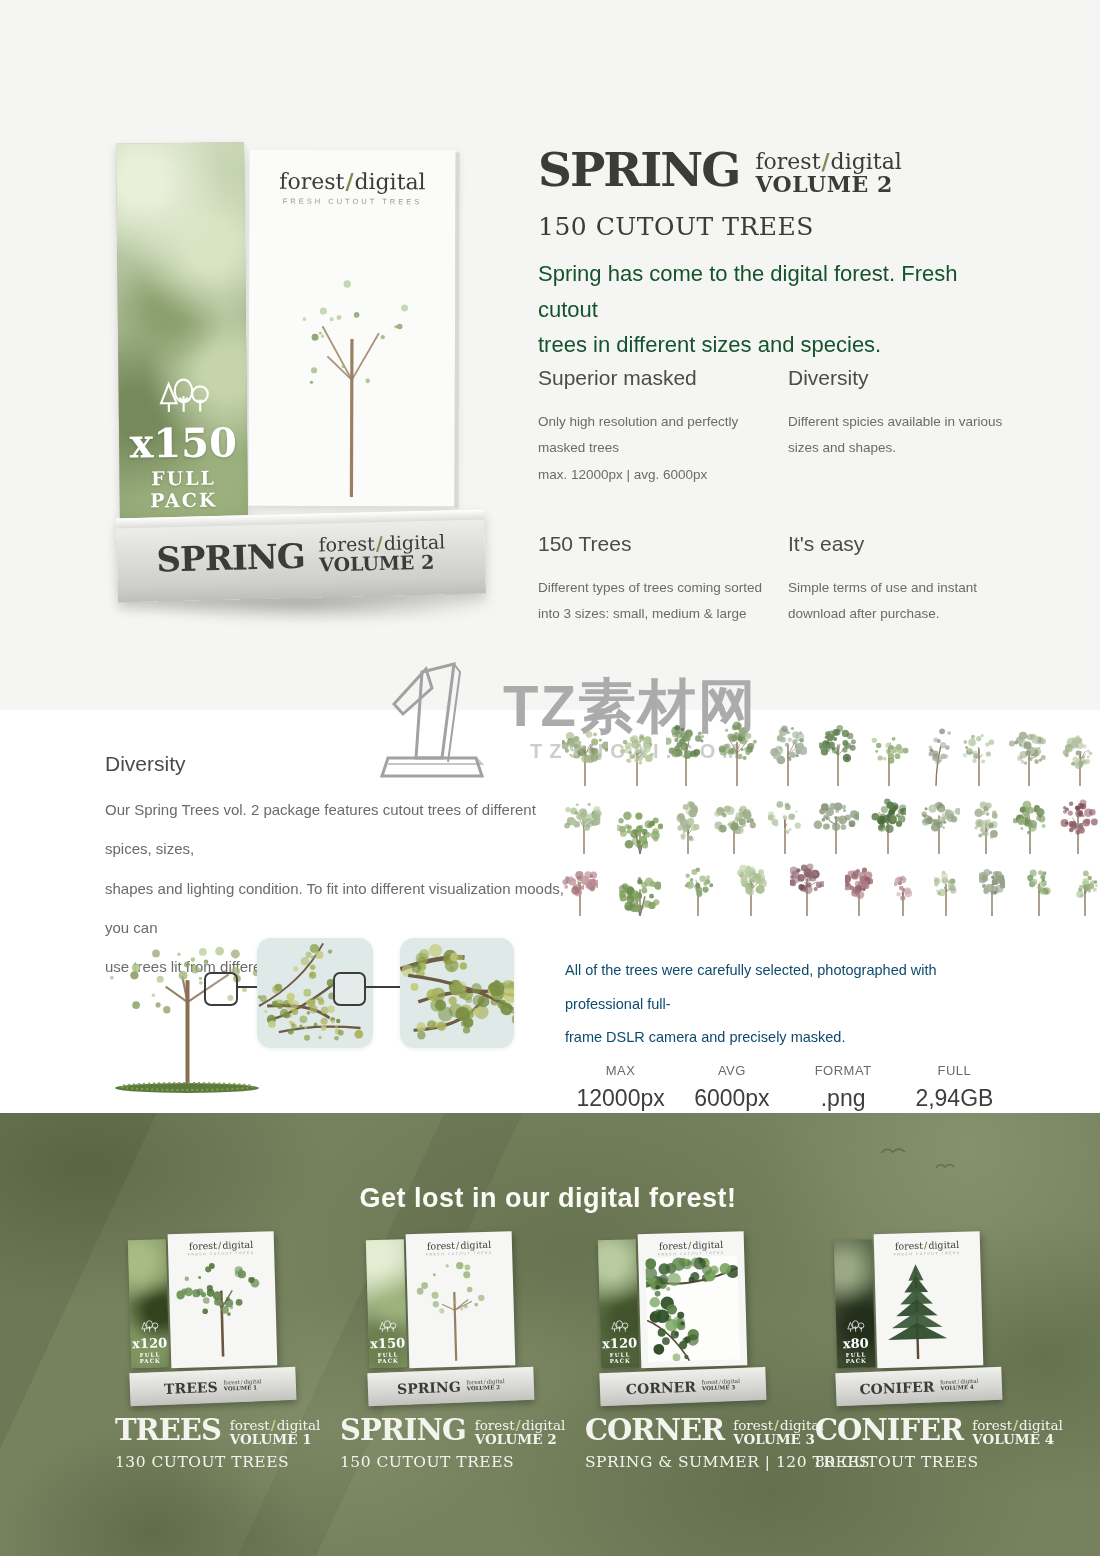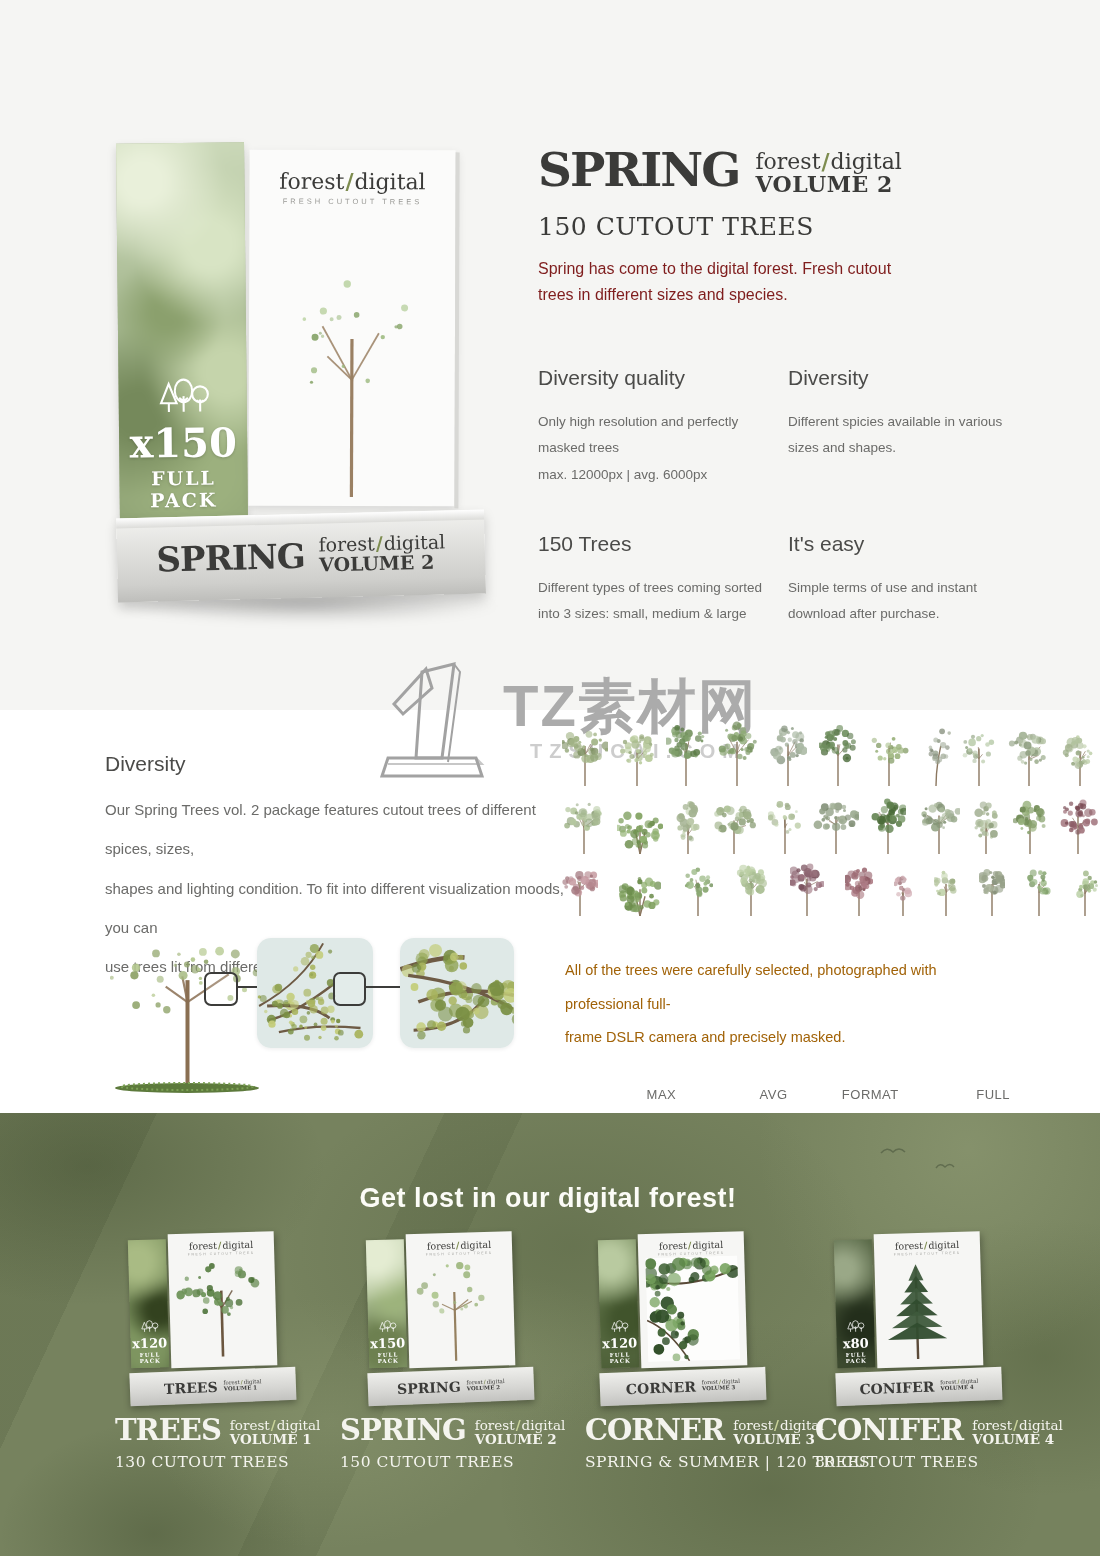--- a/index.html
+++ b/index.html
@@ -60,42 +60,42 @@
   .base-stack .vol{font-family:"DejaVu Serif","Liberation Serif",serif;font-weight:700;font-size:19px;color:#3b3b39;}
   
   .hero-text{position:absolute;left:538px;top:148px;width:470px;}
   .hero-title-row{display:flex;align-items:flex-start;gap:16px;}
   .hero-title{font-family:"DejaVu Serif","Liberation Serif",serif;font-weight:700;font-size:47px;line-height:.95;
     color:#3b3b39;letter-spacing:-2px;}
   .hero-stack{display:flex;flex-direction:column;margin-top:2px;line-height:1.02;}
   .hero-stack .brandline{font-size:22px;}
   .hero-stack .vol{font-family:"DejaVu Serif","Liberation Serif",serif;font-weight:700;font-size:22px;color:#3b3b39;letter-spacing:.5px;}
   .hero-sub{font-family:"DejaVu Serif","Liberation Serif",serif;font-size:25px;color:#3b3b39;margin-top:16px;letter-spacing:.5px;}
-  .hero-desc{font-size:16px;color:#7f1d1d;line-height:1.62;margin-top:15px;font-weight:400;}
+  .hero-desc{font-size:22px;color:#14532d;line-height:1.62;margin-top:15px;font-weight:400;}
   .features{position:absolute;left:538px;top:366px;width:470px;display:grid;
     grid-template-columns:250px 220px;row-gap:44px;}
   .feat-title{font-size:21px;color:#4b4b49;}
   .feat-body{font-size:13.5px;color:#6b6b69;line-height:1.95;margin-top:19px;}
   
   .wm-logo{position:absolute;left:372px;top:652px;}
   .wm-text{position:absolute;left:503px;top:668px;font-size:58px;font-weight:700;color:#ababab;letter-spacing:2px;}
   .wm-sub{position:absolute;left:530px;top:740px;font-size:20px;letter-spacing:7px;color:#cdcdcd;font-weight:700;}
   .div-block{position:absolute;left:105px;top:752px;width:460px;}
   .div-title{font-size:21px;color:#4b4b49;}
   .div-body{font-size:15px;color:#6b6b69;line-height:2.62;margin-top:14px;}
   .treegrid-row{position:absolute;left:562px;width:536px;display:flex;justify-content:space-between;align-items:flex-end;}
   .zoomtree{position:absolute;left:110px;top:938px;width:155px;height:157px;}
   .zmark{position:absolute;border:2px solid #3c3c3a;border-radius:7px;background:rgba(255,255,255,.14);}
   .zline{position:absolute;height:2px;background:#3c3c3a;}
   .zsq{position:absolute;border-radius:14px;overflow:hidden;box-shadow:0 1px 4px rgba(0,0,0,.08);}
   .hq-block{position:absolute;left:565px;top:942px;width:445px;}
   .hq-title{font-size:20px;color:#4b4b49;}
-  .hq-body{font-size:14.5px;color:#a16207;line-height:2.32;margin-top:12px;}
+  .hq-body{font-size:14.5px;color:#0c4a6e;line-height:2.32;margin-top:12px;}
   .specs{display:flex;margin-top:8px;}
-  .spec{width:112px;text-align:right;margin-top:24px;}
+  .spec{width:112px;text-align:center;}
   .spec-label{font-size:13px;color:#6b6b69;letter-spacing:.5px;}
   .spec-value{font-size:23px;color:#3e3e3c;margin-top:7px;}
   
   .bot-heading{position:absolute;left:0;top:1183px;width:1096px;text-align:center;
     font-size:27px;font-weight:700;color:#fcfcf7;letter-spacing:.5px;}
   .bird{position:absolute;opacity:.55;}
   .pcard{position:absolute;width:170px;height:172px;transform:rotate(-1.6deg);cursor:pointer;}
   .pcard .c-strip{position:absolute;left:2px;top:6px;width:38px;height:128px;overflow:hidden;
     box-shadow:0 2px 5px rgba(0,0,0,.25);}
   .c-strip .sp{position:absolute;inset:-6px;filter:blur(3px);}
@@ -193,21 +193,21 @@
           <span class="brandline"><span>forest</span><span class="slash">/</span><span>digital</span></span>
           <span class="vol">VOLUME 2</span>
         </span>
       </div>
       <div class="hero-sub">150  CUTOUT TREES</div>
       <div class="hero-desc">Spring has come to the digital forest. Fresh cutout<br>trees in different sizes and species.</div>
     </div>
 
     <div class="features" id="features">
         <div>
-          <div class="feat-title">Diversity quality</div>
+          <div class="feat-title">Superior masked</div>
                <div class="feat-body">Only high resolution and perfectly<br>masked trees<br>max. 12000px  |  avg. 6000px</div>
         </div>
         <div>
           <div class="feat-title">Diversity</div>
                <div class="feat-body">Different spicies available in various<br>sizes and shapes.</div>
         </div>
         <div>
           <div class="feat-title">150 Trees</div>
                <div class="feat-body">Different types of trees coming sorted<br>into 3 sizes: small, medium &amp; large</div>
         </div>

